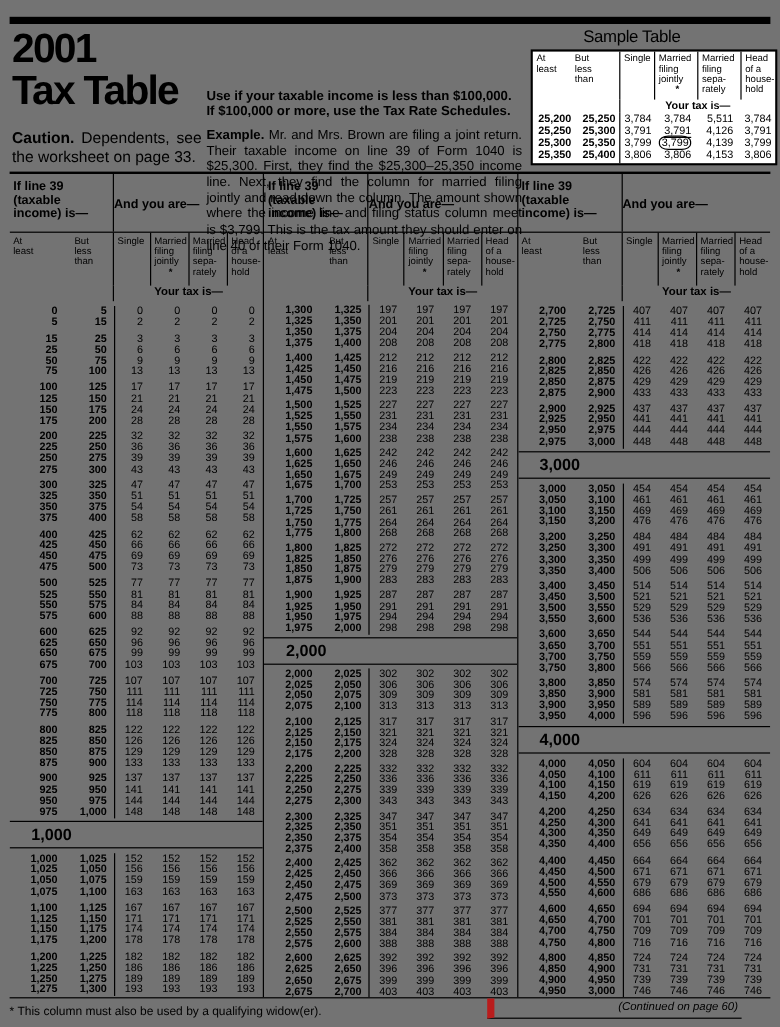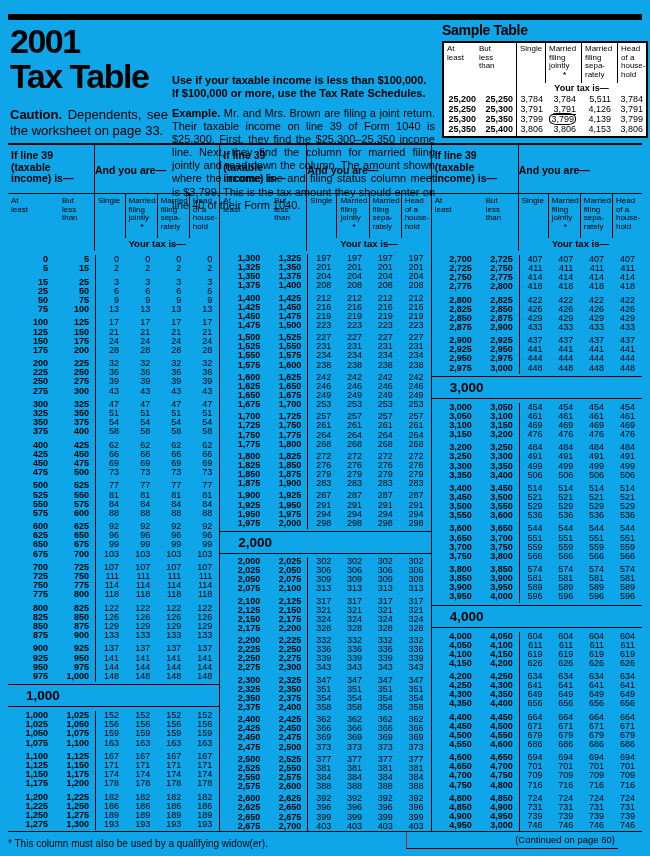--- a/index.html
+++ b/index.html
@@ -1,29 +1,29 @@
 <!DOCTYPE html>
 <html><head>
 <meta charset="utf-8">
 <style>
   html,body{margin:0;padding:0;background:#fff;}
   body{width:650px;height:856px;font-family:"Liberation Sans",sans-serif;color:#000;}
-  .page{position:relative;width:650px;height:856px;background:#0ea5e9;overflow:hidden;}
+  .page{position:relative;width:650px;height:856px;background:#737373;overflow:hidden;}
   .top-bar{position:absolute;left:8px;top:14px;width:634px;height:6px;background:#000;}
 
   .title-block{position:absolute;left:10px;top:24px;width:158px;}
   .t-year,.t-name{font-size:34px;font-weight:bold;letter-spacing:-1.5px;line-height:35px;}
   .caution{font-size:13px;line-height:15.5px;text-align:justify;}
 
   .intro-block{position:absolute;left:172px;top:26px;width:263px;}
   .use-lines{font-weight:bold;font-size:11px;line-height:13px;white-space:pre-line;margin-top:48px;}
   .example{margin-top:7px;font-size:11px;line-height:13.1px;text-align:justify;}
 
   .sample-block{position:absolute;left:442px;top:22px;width:206px;}
-  .sample-title{font-weight:bold;font-size:14px;margin-bottom:3px;letter-spacing:-0.3px;}
+  .sample-title{font-weight:normal;font-size:14px;margin-bottom:3px;letter-spacing:-0.3px;margin-left:44px;}
   .sample-box{border:2px solid #000;background:#fff;}
   .s-hrow{display:flex;height:40px;font-size:8px;line-height:8.6px;}
   .s-hcell{white-space:pre-line;padding:2px 1px 0 3px;box-sizing:border-box;}
   .sw-al{width:32px;}.sw-bl{width:40px;}
   .sw-s{width:29px;}.sw-mj{width:36px;}.sw-ms{width:36px;}.sw-hh{width:29px;}
   .sep{border-left:1px solid #000;}
   .s-ytrow{display:flex;height:11px;}
   .s-ysp{width:72px;}
   .s-ycell{flex:1;border-left:1px solid #000;text-align:center;font-weight:bold;font-size:9px;line-height:10px;}
   .s-body{position:relative;padding-bottom:2px;}
@@ -62,22 +62,22 @@
   .dgroup{margin-top:3px;}
   .tgroup:nth-child(1) .dgroup{margin-top:4.2px;}
   .tgroup:nth-child(3) .dgroup{margin-top:4px;}
   .drow{display:flex;height:9.15px;font-size:9px;line-height:9.3px;}
   .c-al{width:40px;text-align:right;font-weight:bold;box-sizing:border-box;}
   .c-bl{width:44px;text-align:right;font-weight:bold;padding-right:3px;box-sizing:border-box;}
   .c-taxes{flex:1;display:flex;padding-left:3px;}
   .c-tax{flex:1;text-align:right;padding-right:7px;box-sizing:border-box;}
 
   .footnote{position:absolute;left:8px;top:838px;font-size:10px;}
-  .continued{position:absolute;left:406px;top:832px;width:212px;border-left:1px solid #b91c1c;border-bottom:1.5px solid #000;
-    font-size:9.5px;text-align:right;padding:2px 3px 3px 0;box-sizing:border-box;}
+  .continued{position:absolute;left:406px;top:832px;width:212px;border-left:6px solid #b91c1c;border-bottom:1.5px solid #000;
+    font-style:italic;font-size:9.5px;text-align:right;padding:2px 3px 3px 0;box-sizing:border-box;}
 </style>
 </head>
 <body>
 
 <div class="page">
   <div class="top-bar"></div>
 
   <div class="title-block">
     <div class="t-year">2001</div>
     <div class="t-name">Tax Table</div>

